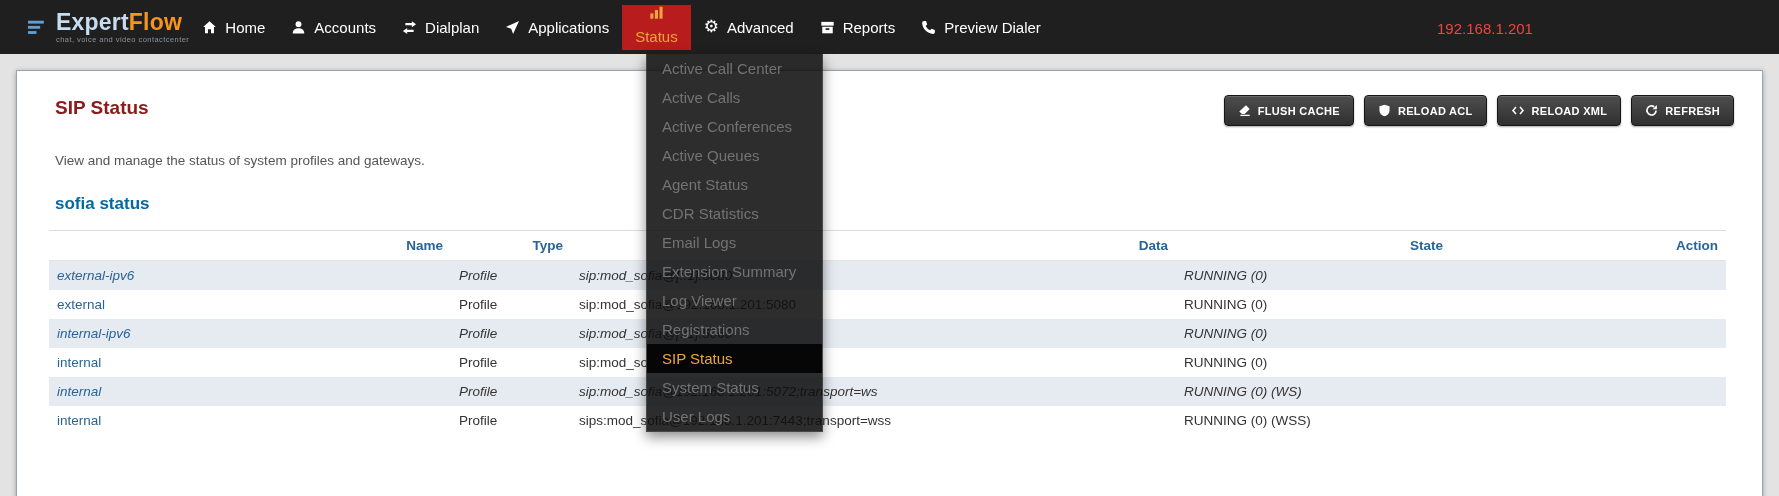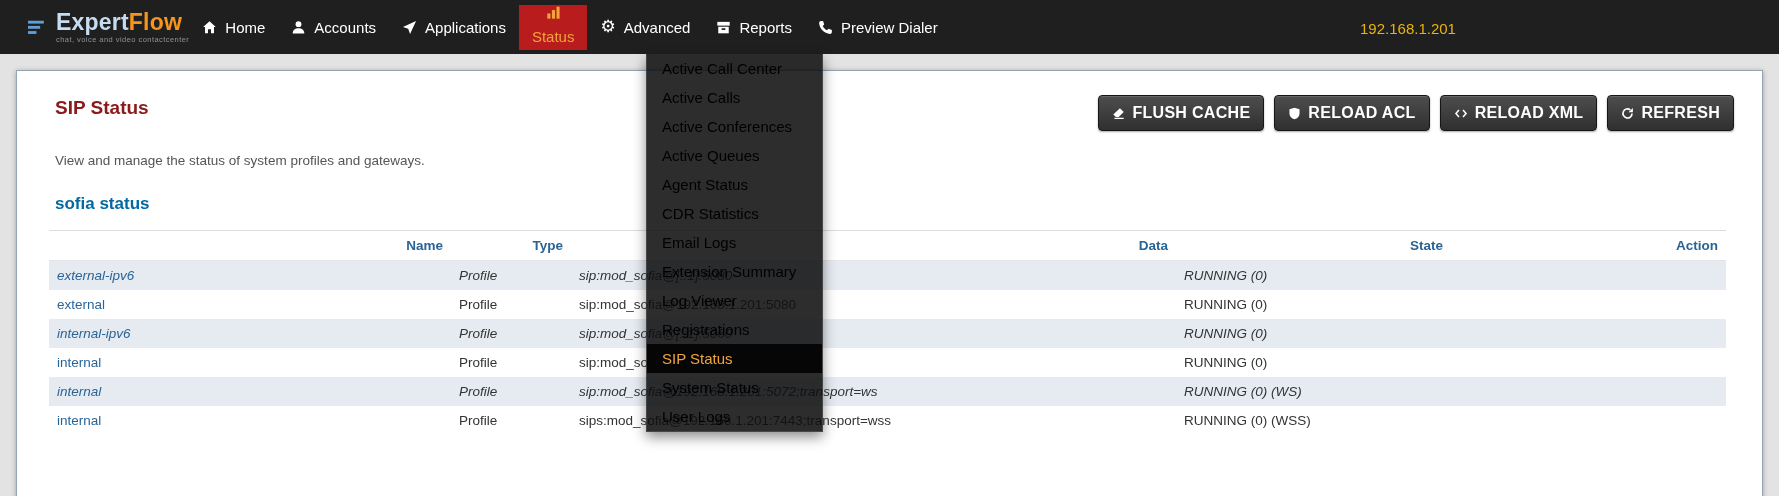--- a/index.html
+++ b/index.html
@@ -22,48 +22,48 @@
   .logo-tagline { font-size:7.5px; color:#8d9399; letter-spacing:0.45px; margin-top:1px; white-space:nowrap; }
 
   .nav-item {
     display:flex; align-items:center; gap:8px; padding:0 13px; height:45px;
     font-size:15px; color:#fff; cursor:pointer; white-space:nowrap;
   }
   .nav-item svg { display:block; }
   .nav-item .uni-icon { font-size:17px; line-height:16px; }
   .nav-item.active { color:#f0a43c; background:#b91c1c;flex-direction:column; }
 
-  .nav-ip { position:absolute; left:1360px; top:0; height:56px; display:flex; align-items:center; font-size:15px; color:#eab308; }
+  .nav-ip { position:absolute; left:1437px; top:0; height:56px; display:flex; align-items:center; font-size:15px; color:#ef4444; }
 
   
   .dropdown {
     position:absolute; top:54px; left:646px; width:177px; z-index:50;
     background:rgba(14,14,14,0.87); border:1px solid rgba(255,255,255,0.13); border-top:none;
     box-shadow:0 5px 12px rgba(0,0,0,0.45);
   }
   .dropdown-item {
-    height:29px; line-height:29px; padding:0 15px; font-size:15px; color:#000000;
+    height:29px; line-height:29px; padding:0 15px; font-size:15px; color:#737373;
     white-space:nowrap; overflow:hidden; cursor:pointer;
   }
   .dropdown-item.active { background:#060606; color:#f0a43c; }
 
   
   .card {
     position:absolute; top:70px; left:16px; width:1747px; height:450px;
     background:#fff; border:1px solid #93a4b5; box-shadow:0 1px 5px rgba(0,0,0,0.3);
   }
   .card-body { position:relative; padding:24px 28px 0 24px; }
 
   .page-title { color:#8b1a1a; font-size:19px; font-weight:bold; margin:2px 0 0 14px; }
 
   .toolbar { position:absolute; top:24px; right:28px; display:flex; gap:10px; }
   .btn {
     display:inline-flex; align-items:center; gap:7px;
     background:linear-gradient(#4e4e4e,#2f2f2f); color:#fff;
-    font-family:"Liberation Sans", sans-serif; font-size:16px; font-weight:bold; letter-spacing:0.3px;
+    font-family:"Liberation Sans", sans-serif; font-size:11px; font-weight:bold; letter-spacing:0.3px;
     padding:8px 13px; border-radius:4px; border:1px solid #161616;
     box-shadow:inset 0 1px 0 rgba(255,255,255,0.15), 0 1px 2px rgba(0,0,0,0.35);
     cursor:pointer; white-space:nowrap;
   }
   .btn svg { display:block; }
 
   .page-desc { color:#555; font-size:13.5px; margin:34px 0 0 14px; }
   .section-title { color:#0369a1; font-size:17px; font-weight:bold; margin:26px 0 0 14px; }
 
   .sip-table {
@@ -108,20 +108,29 @@
   <div class="nav-item">
     <span>
       <svg width="15" height="15" viewBox="0 0 16 16" fill="currentColor">
           <circle cx="8" cy="4.4" r="3.1"></circle>
           <path d="M1.8 14.3c0-3.5 2.8-5.4 6.2-5.4s6.2 1.9 6.2 5.4z"></path>
         </svg>
     </span>
     <span>Accounts</span>
   </div>
 
+  <div class="nav-item">
+    <span>
+      <svg width="15" height="15" viewBox="0 0 16 16" fill="currentColor">
+          <path d="M10.5 1.2 15 4.4 10.5 7.6 10.5 5.5 3.6 5.5 3.6 3.3 10.5 3.3Z"></path>
+          <path d="M5.5 8.4 1 11.6 5.5 14.8 5.5 12.7 12.4 12.7 12.4 10.5 5.5 10.5Z"></path>
+        </svg>
+    </span>
+    <span>Dialplan</span>
+  </div>
 
   <div class="nav-item">
     <span>
       <svg width="15" height="15" viewBox="0 0 16 16" fill="currentColor">
           <path d="M15 1 1 7.4 6.6 9.3 8.6 15 Z M6.6 9.3 15 1"></path>
         </svg>
     </span>
     <span>Applications</span>
   </div>
 

